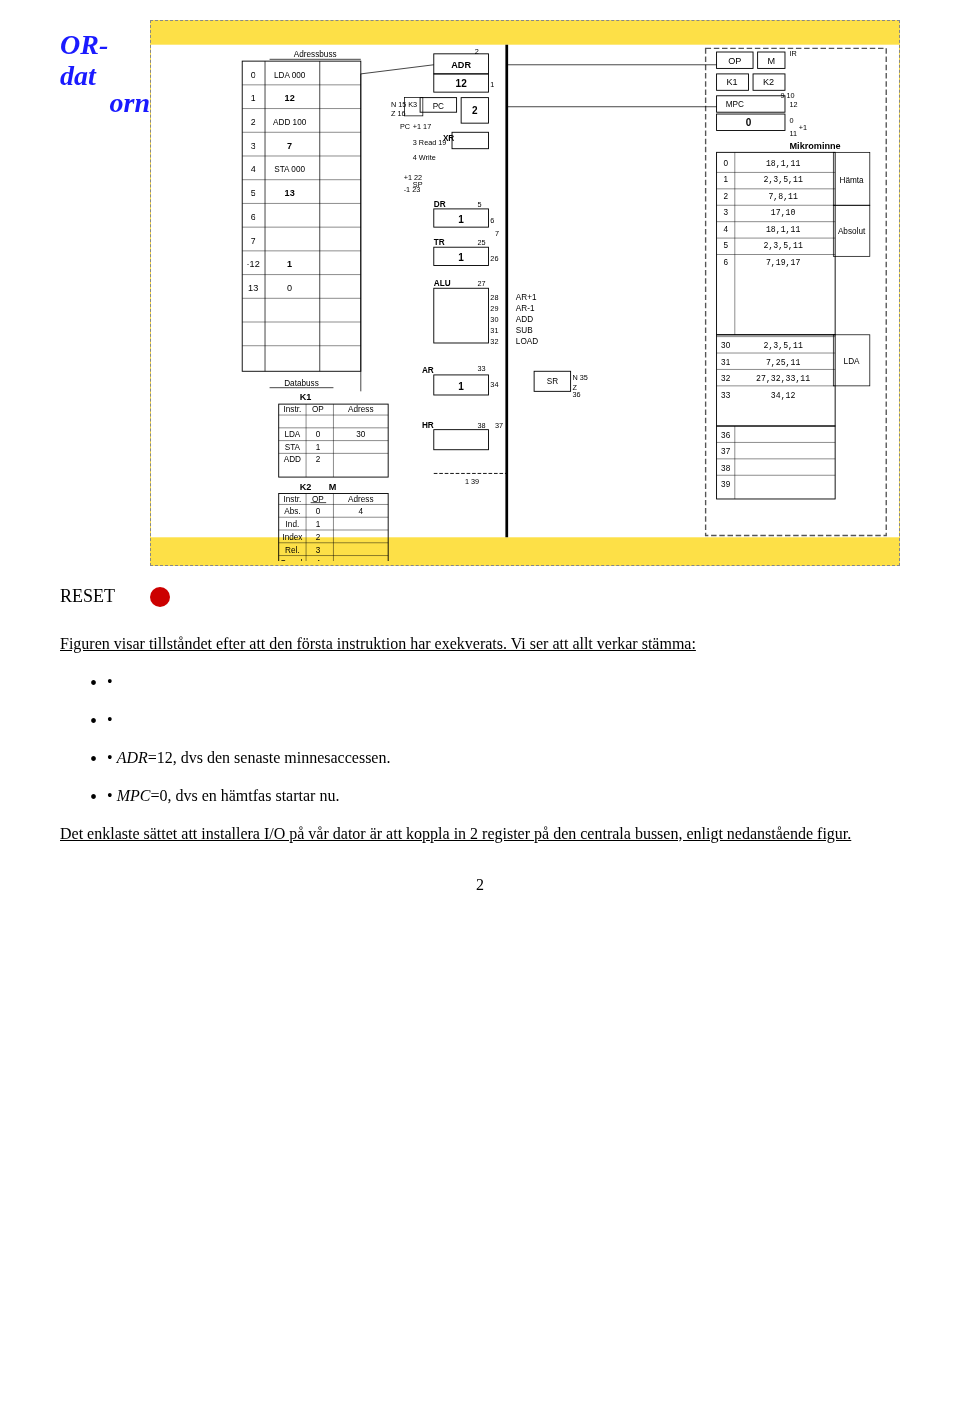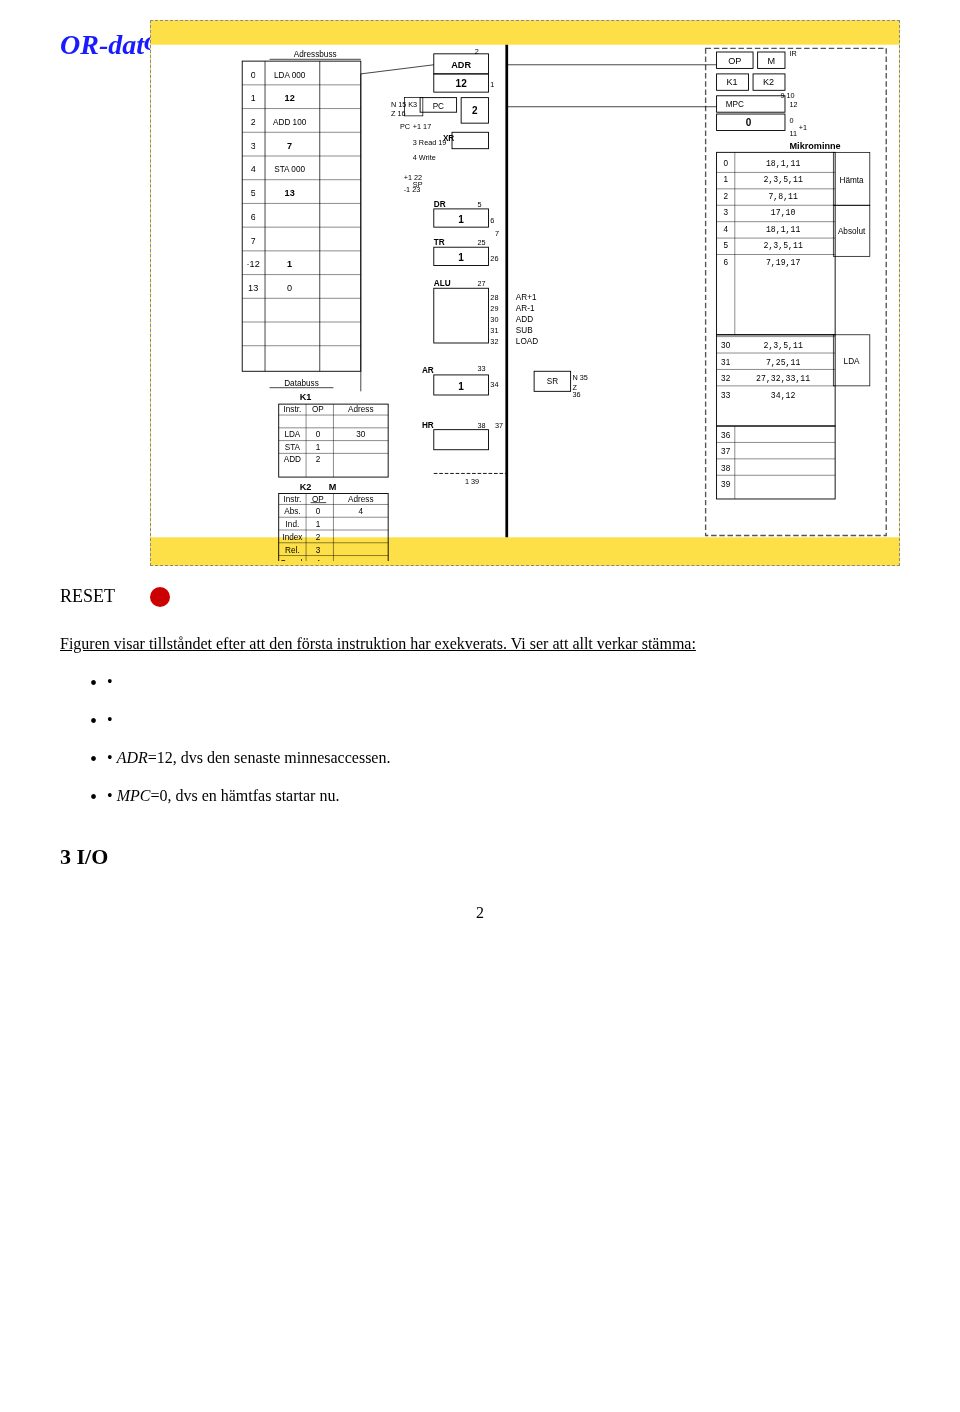--- a/index.html
+++ b/index.html
@@ -20,21 +20,21 @@
     .top-section {
       display: flex;
       flex-direction: row;
       width: 100%;
       margin-bottom: 20px;
     }
     .left-label {
       width: 90px;
       flex-shrink: 0;
       display: flex;
-      flex-direction: row;
+      flex-direction: column;
       justify-content: flex-start;
       padding-top: 10px;
     }
     .or-dat {
       color: #1a1aff;
       font-size: 28px;
       font-weight: bold;
       font-style: italic;
       line-height: 1.1;
     }
@@ -414,17 +414,17 @@
       <li>
         <span>•&nbsp;</span>
         <span><em>ADR</em>=12, dvs den senaste minnesaccessen.</span>
       </li>
       <li>
         <span>•&nbsp;</span>
         <span><em>MPC</em>=0, dvs en hämtfas startar nu.</span>
       </li>
     </ul>
 
-    <h2 class="section-heading">3   I/O</h2>
+    <p>Det enklaste sättet att installera I/O på vår dator är att koppla in 2 register på den centrala bussen, enligt nedanstående figur.</p>
   </div>
 
   <div class="page-number">2</div>
 </div>
 
 </body></html>

